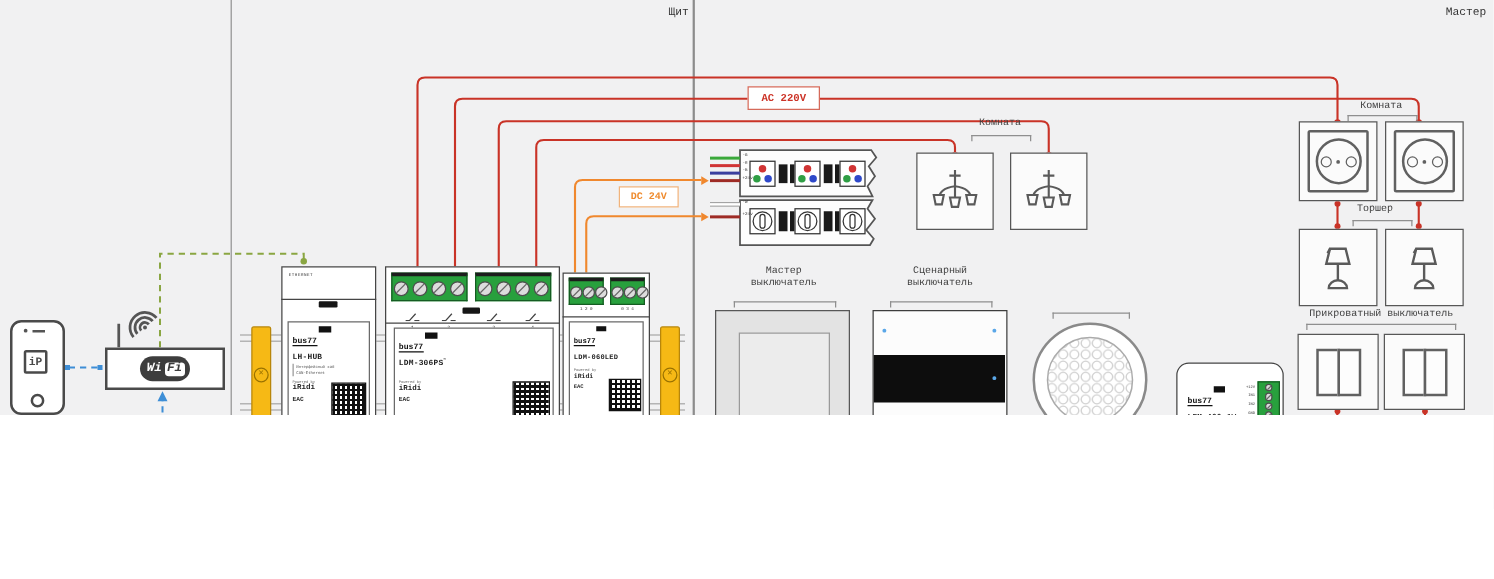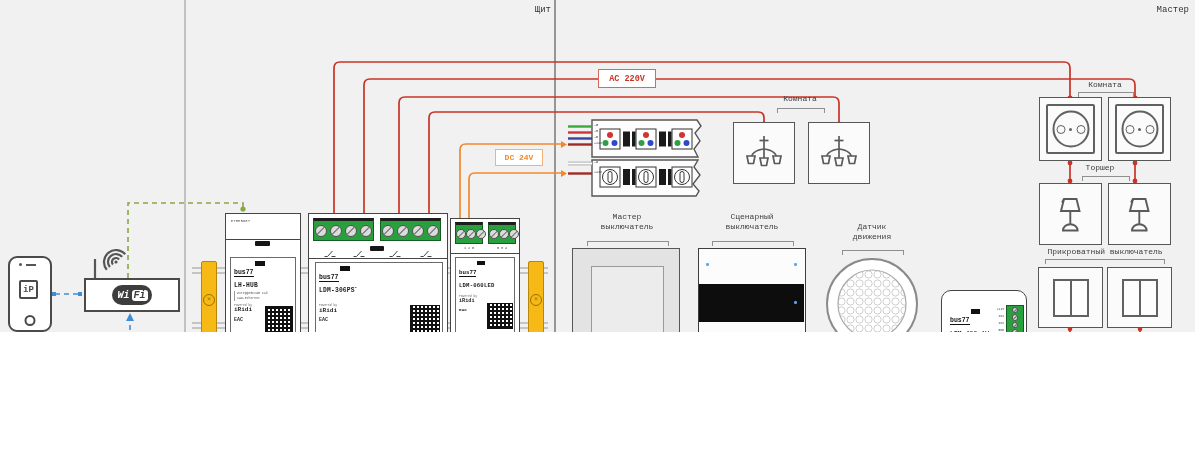--- a/index.html
+++ b/index.html
@@ -543,24 +543,20 @@
 <div class="tlabel" style="left:735px;top:345px;width:34px;">
   <div>+  −   CAN</div><div>24V  0   L  H</div>
 </div>
 <div class="cterm" style="left:737px;top:356px;width:30px;height:20px;">
       <i></i>
       <i></i>
       <i></i>
       <i></i>
     </div>
 
-<div class="lbl" style="left:812px;top:222px;width:120px;">
-  <div>Датчик</div>
-  <div>движения</div>
-</div>
 <div class="bracket" style="left:842px;top:250px;width:60px;"></div>
 <div class="tlabel" style="left:855px;top:345px;width:34px;">
   <div>+  −   CAN</div><div>24V  0   L  H</div>
 </div>
 <div class="cterm" style="left:857px;top:356px;width:30px;height:20px;">
       <i></i>
       <i></i>
       <i></i>
       <i></i>
     </div>

